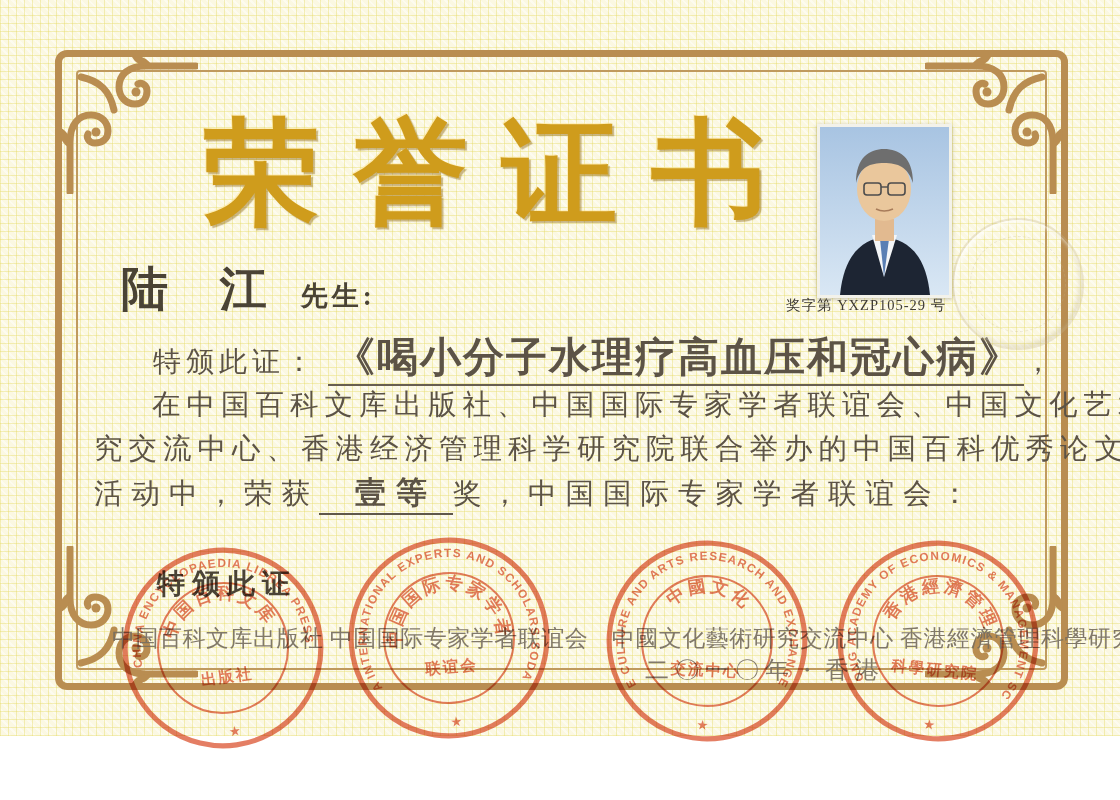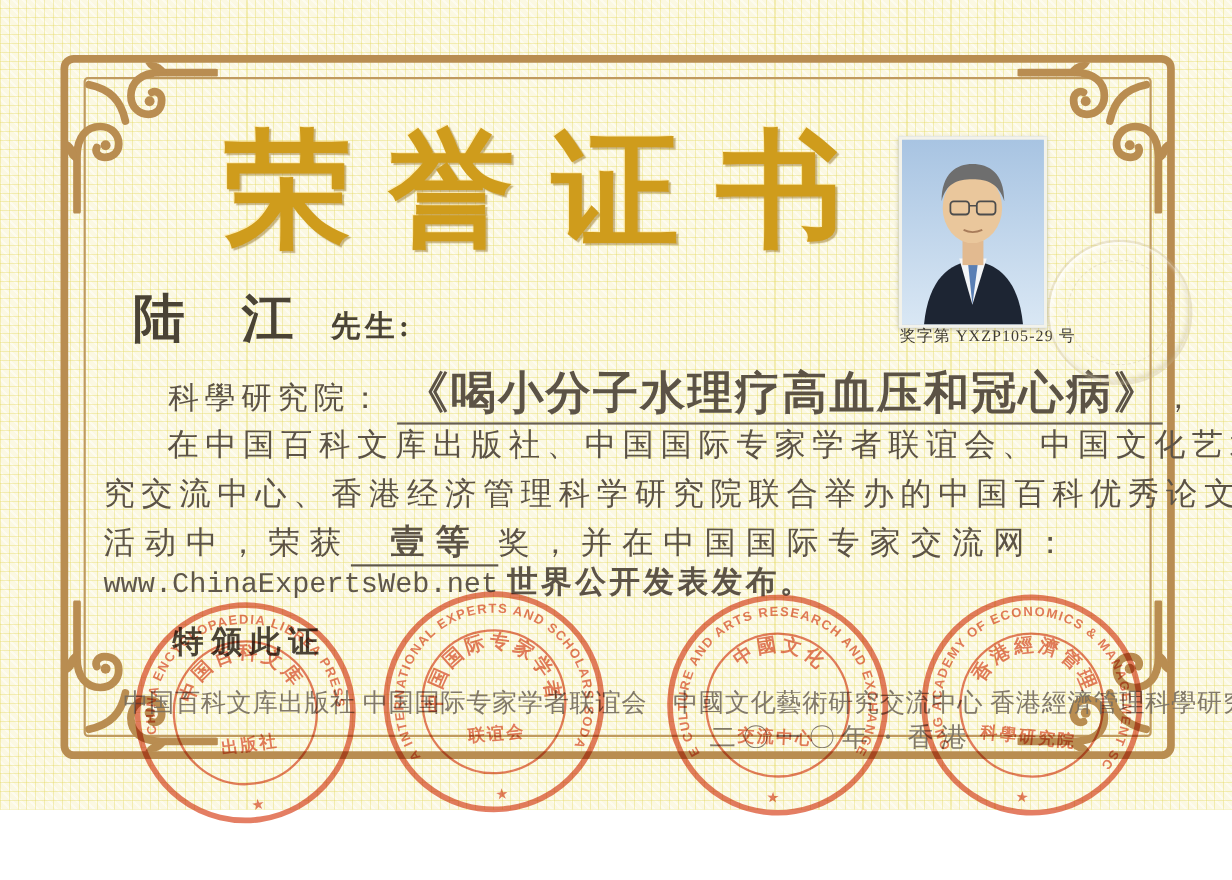--- a/index.html
+++ b/index.html
@@ -25,22 +25,22 @@
   .corner.br{right:45px;bottom:40px;transform:scale(-1,-1);}
   
   .title{position:absolute;left:135px;top:96px;width:700px;text-align:center;
     font-size:115px;font-weight:bold;letter-spacing:34px;text-indent:34px;
     color:#cf9c1c;text-shadow:2px 2px 1px rgba(140,100,10,.45), -1px -1px 0 rgba(255,230,150,.6);
     font-family:"DejaVu Serif","Liberation Serif",serif;}
   
   .photo{position:absolute;left:817px;top:124px;width:129px;height:168px;
     border:3px solid #f3f2ea;box-shadow:0 1px 4px rgba(90,80,40,.35);background:#b9d1e8;}
   .photo svg{display:block;width:100%;height:100%;}
-  .photo-caption{position:absolute;left:786px;top:296px;width:200px;text-align:center;
-    font-size:14.5px;color:#3f3b33;letter-spacing:1px;margin-left:12px;}
+  .photo-caption{position:absolute;left:786px;top:296px;width:200px;text-align:left;
+    font-size:14.5px;color:#3f3b33;letter-spacing:1px;}
   
   .ink{color:#5c5346;}
   .name-line{position:absolute;left:97px;top:258px;margin-left:24px;}
   .name{font-size:47px;font-weight:bold;letter-spacing:20px;color:#4a4335;}
   .name-suffix{font-size:27px;font-weight:bold;color:#4a4335;margin-left:14px;letter-spacing:4px;}
   .paper-line{position:absolute;left:153px;top:330px;font-size:28px;letter-spacing:5px;}
   .paper-title{font-size:41px;font-weight:bold;letter-spacing:2px;
     border-bottom:2.5px solid #675e50;padding:0 2px 4px 6px;margin-left:10px;}
   .bodyline{position:absolute;font-size:28.5px;letter-spacing:6px;white-space:nowrap;}
   .l1{left:152px;top:386px;}
@@ -173,30 +173,27 @@
       <path d="M56,82 Q64,86 73,82" fill="none" stroke="#a87c5a" stroke-width="1.6"></path>
     </svg>
   </div>
   <div class="photo-caption">奖字第 YXZP105-29 号</div>
 
   <div class="name-line">
     <span class="name">陆 江</span><span class="name-suffix">先生:</span>
   </div>
 
   <div class="paper-line ink">
-    <span>科學研究院：</span><span class="paper-title">《喝小分子水理疗高血压和冠心病》</span><span>，</span>
+    <span>特颁此证：</span><span class="paper-title">《喝小分子水理疗高血压和冠心病》</span><span>，</span>
   </div>
 
   <div class="bodyline l1 ink">在中国百科文库出版社、中国国际专家学者联谊会、中国文化艺术研</div>
   <div class="bodyline l2 ink">究交流中心、香港经济管理科学研究院联合举办的中国百科优秀论文评选</div>
   <div class="bodyline l3 ink">
-    <span>活动中，荣获</span><span class="award">壹等</span><span>奖，并在中国国际专家交流网：</span>
-  </div>
-  <div class="bodyline l4 ink">
-    <span class="url">www.ChinaExpertsWeb.net</span><span class="l4-cn">世界公开发表发布。</span>
+    <span>活动中，荣获</span><span class="award">壹等</span><span>奖，中国国际专家学者联谊会：</span>
   </div>
   <div class="issue">特颁此证</div>
 
   <div class="emboss"></div>
 
   <div class="orgs">中国百科文库出版社 中国国际专家学者联谊会　中國文化藝術研究交流中心 香港經濟管理科學研究院</div>
   <div class="cert-date">二〇一〇年・香港</div>
 
   <div class="seal s1">
     <svg viewBox="0 0 200 200">

